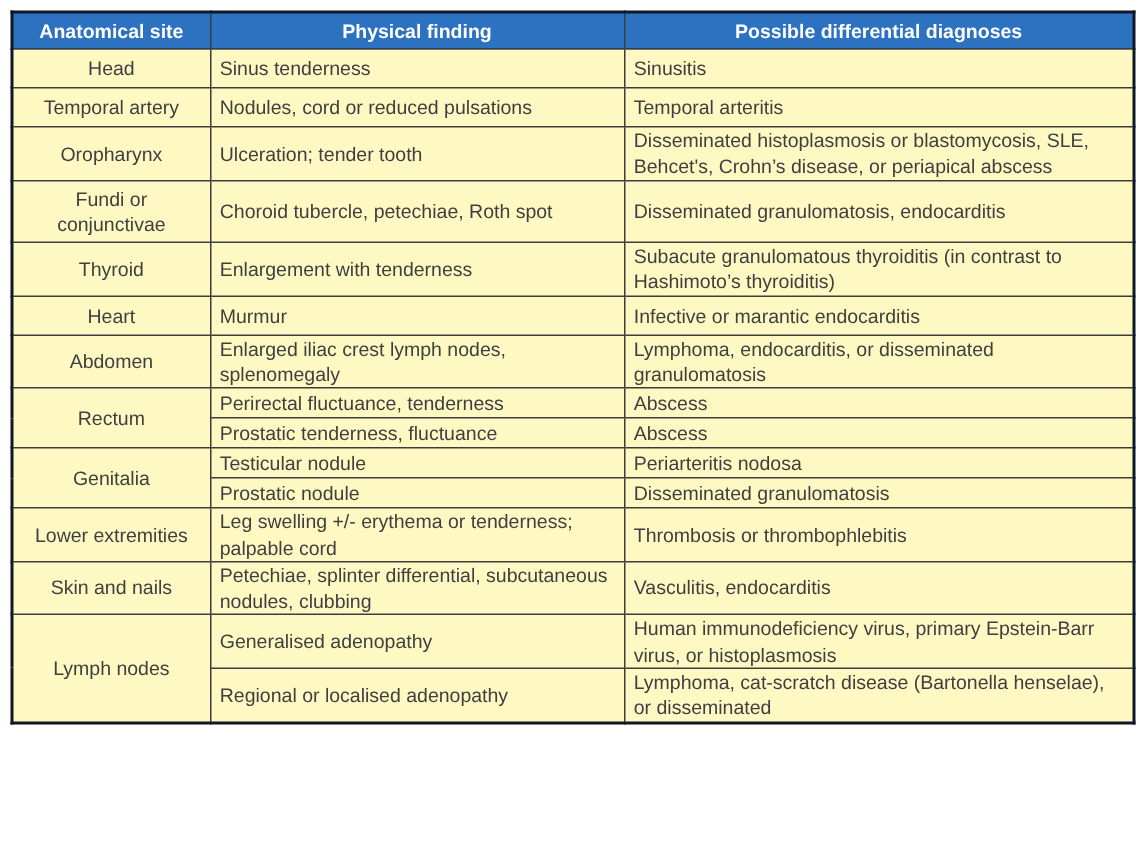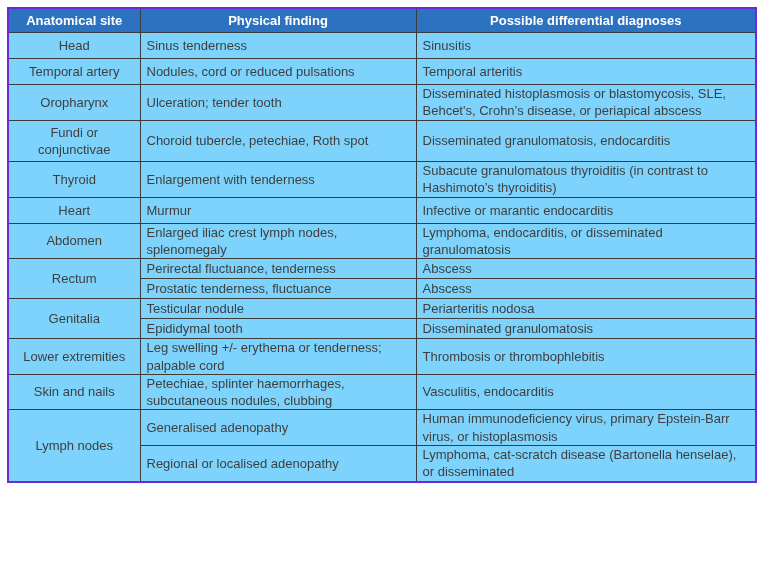--- a/index.html
+++ b/index.html
@@ -12,22 +12,22 @@
   }
   .table-wrap {
     position: absolute;
     left: 7px;
     top: 7px;
   }
   table.diff-table {
     border-collapse: collapse;
     table-layout: fixed;
     width: 748px;
-    border: 2px solid #6d28d9;
-    background: #7dd3fc;
+    border: 2px solid #0f172a;
+    background: #fef9c3;
   }
   table.diff-table col.c1 { width: 132px; }
   table.diff-table col.c2 { width: 276px; }
   table.diff-table col.c3 { width: 340px; }
   table.diff-table th {
     background: #2d72c0;
     color: #ffffff;
     font-weight: bold;
     font-size: 13px;
     text-align: center;
@@ -116,31 +116,31 @@
         <tr>
           <td class="finding-cell">Prostatic tenderness, fluctuance</td>
           <td class="diagnosis-cell">Abscess</td>
         </tr>
         <tr>
           <td class="site-cell" rowspan="2">Genitalia</td>
           <td class="finding-cell">Testicular nodule</td>
           <td class="diagnosis-cell">Periarteritis nodosa</td>
         </tr>
         <tr>
-          <td class="finding-cell">Epididymal tooth</td>
+          <td class="finding-cell">Prostatic nodule</td>
           <td class="diagnosis-cell">Disseminated granulomatosis</td>
         </tr>
         <tr>
           <td class="site-cell" rowspan="1">Lower extremities</td>
           <td class="finding-cell">Leg swelling +/- erythema or tenderness; palpable cord</td>
           <td class="diagnosis-cell">Thrombosis or thrombophlebitis</td>
         </tr>
         <tr>
           <td class="site-cell" rowspan="1">Skin and nails</td>
-          <td class="finding-cell">Petechiae, splinter haemorrhages, subcutaneous nodules, clubbing</td>
+          <td class="finding-cell">Petechiae, splinter differential, subcutaneous nodules, clubbing</td>
           <td class="diagnosis-cell">Vasculitis, endocarditis</td>
         </tr>
         <tr>
           <td class="site-cell" rowspan="2">Lymph nodes</td>
           <td class="finding-cell">Generalised adenopathy</td>
           <td class="diagnosis-cell">Human immunodeficiency virus, primary Epstein-Barr virus, or histoplasmosis</td>
         </tr>
         <tr>
           <td class="finding-cell">Regional or localised adenopathy</td>
           <td class="diagnosis-cell">Lymphoma, cat-scratch disease (Bartonella henselae), or disseminated</td>

